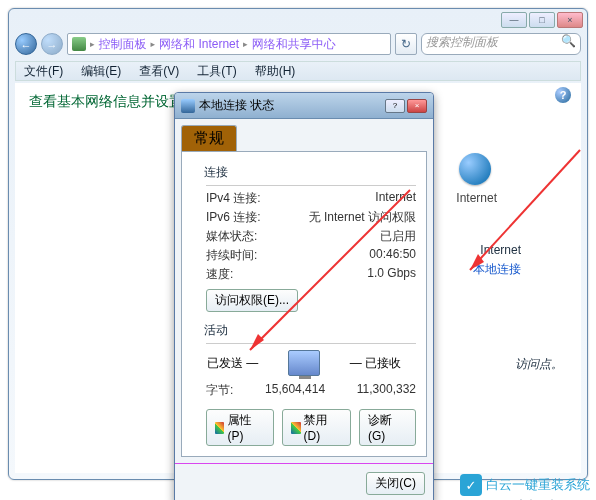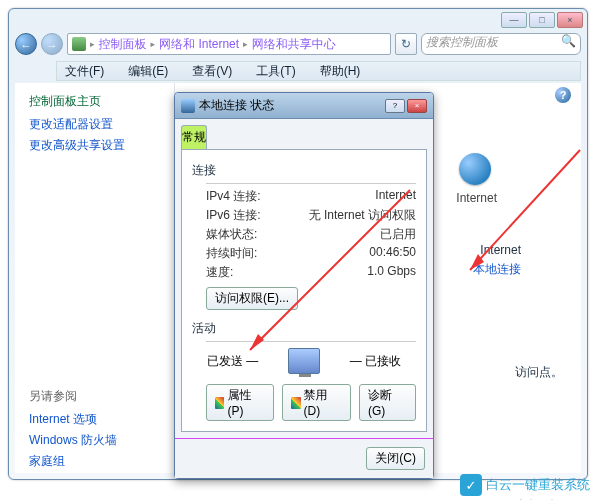--- a/index.html
+++ b/index.html
@@ -14,52 +14,52 @@
 .addrbar { position: absolute; left: 6px; top: 22px; right: 6px; height: 26px; display: flex; align-items: center; gap: 4px; }
 .navbtn { width: 22px; height: 22px; border-radius: 50%; background: radial-gradient(circle at 30% 30%,#9cf,#369); border: 1px solid #369; display: flex; align-items: center; justify-content: center; color: #fff; font-size: 11px; }
 .addrbox { flex: 1; height: 22px; background: #fff; border: 1px solid #9ab; border-radius: 2px; display: flex; align-items: center; padding: 0 4px; gap: 4px; }
 .addrbox .cpicon { width: 14px; height: 14px; background: linear-gradient(#8c8,#484); border-radius: 2px; }
 .addrbox .sep { color: #888; font-size: 9px; }
 .addrbox span.seg { color: #8b5cf6; }
 .refreshbtn { width: 22px; height: 22px; border: 1px solid #9ab; background: linear-gradient(#fff,#e4ecf4); border-radius: 2px; display: flex; align-items: center; justify-content: center; color: #468; }
 .searchbox { width: 160px; height: 22px; background: #fff; border: 1px solid #9ab; border-radius: 6px; display: flex; padding: 0 4px; color: #999; font-style: italic; }
 .searchbox .mag { margin-left: auto; color: #579; font-style: normal; }
 
-.menubar { position: absolute; left: 6px; top: 52px; right: 6px; height: 20px; display: flex; align-items: center; gap: 8px; background: linear-gradient(#e9f1f8,#dde8f2); border: 1px solid #cdd; margin-left: 41px; }
+.menubar { position: absolute; left: 6px; top: 52px; right: 6px; height: 20px; display: flex; align-items: center; gap: 2px; background: linear-gradient(#e9f1f8,#dde8f2); border: 1px solid #cdd; }
 .menuitem { padding: 2px 8px; color: #123; }
 .content { position: absolute; left: 6px; top: 74px; right: 6px; bottom: 6px; display: flex; background: #fff; }
 
 .sidebar { width: 160px; padding: 10px 14px; border-right: 1px solid #e0e6ec; }
 .sidelink { color: #15c; margin: 4px 0; cursor: default; }
 .sidehead { color: #063; margin-bottom: 6px; }
 .sidebar .spacer { height: 230px; }
 .sidebar .also { color: #666; margin-bottom: 6px; }
 
 .mainpane { flex: 1; padding: 10px 14px; position: relative; }
 .mainhead { font-size: 14px; color: #063; margin-bottom: 10px; }
 .mainlinks { position: absolute; right: 14px; top: 10px; text-align: right; }
 .mainlinks .ml { color: #15c; margin-bottom: 16px; }
 .globe { position: absolute; right: 90px; top: 70px; width: 32px; height: 32px; border-radius: 50%; background: radial-gradient(circle at 30% 30%,#9cf,#06a); box-shadow: 0 1px 2px rgba(0,0,0,.3); }
 .intlabel { position: absolute; right: 84px; top: 108px; color: #444; }
 .help { position: absolute; right: 10px; top: 4px; width: 16px; height: 16px; border-radius: 50%; background: radial-gradient(circle at 30% 30%,#acf,#269); color: #fff; display: flex; align-items: center; justify-content: center; font-size: 11px; font-weight: bold; }
 .internettext { position: absolute; right: 60px; top: 160px; color: #234; }
 .localconn { position: absolute; right: 60px; top: 178px; color: #15c; }
-.accesspoint { position: absolute; right: 18px; bottom: 92px; color: #234; }
+.accesspoint { position: absolute; right: 18px; bottom: 100px; color: #234; font-style: italic; }
 
 
 .dialog { position: absolute; left: 174px; top: 92px; width: 260px; border: 1px solid #5a7aa6; border-radius: 4px; background: #f0f4f8; box-shadow: 0 3px 10px rgba(0,0,0,.4); z-index: 5; }
 .dlg-title { height: 26px; background: linear-gradient(#bcd4ea,#8fb0d0); display: flex; align-items: center; padding: 8px 6px; border-radius: 4px 4px 0 0; border-bottom: 1px solid #6a8caf; }
 .dlg-title .icon { width: 14px; height: 14px; background: linear-gradient(#9cf,#369); border-radius: 2px; margin-right: 4px; }
 .dlg-title .dlgbtns { margin-left: auto; display: flex; gap: 2px; }
 .dlgbtn { width: 20px; height: 14px; border: 1px solid #678; background: linear-gradient(#eef,#cde); border-radius: 2px; font-size: 8px; display: flex; align-items: center; justify-content: center; }
 .dlgbtn.close { background: linear-gradient(#f99,#c44); border-color: #944; color: #fff; }
 .tabstrip { padding: 6px 6px 0 6px; }
-.tab { display: inline-block; padding: 3px 0; background: #bef264; border: 1px solid #9ab; border-bottom: none; border-radius: 3px 3px 0 0; font-size: 12px; }
+.tab { display: inline-block; padding: 3px 12px; background: #a16207; border: 1px solid #9ab; border-bottom: none; border-radius: 3px 3px 0 0; font-size: 15px; }
 .tabbody { margin: 0 6px 6px 6px; background: #fff; border: 1px solid #9ab; padding: 8px 10px; }
-.sect { color: #234; margin: 4px 0; }
+.sect { color: #234; margin: 4px 12px; }
 .row { display: flex; justify-content: space-between; margin: 2px 0 2px 14px; color: #333; }
 .hr { border-top: 1px solid #ccc; margin: 4px 0 4px 14px; }
 .btnrow { margin: 6px 0 2px 14px; }
 .winbtn { display: inline-flex; align-items: center; gap: 3px; padding: 2px 8px; border: 1px solid #8a9; border-radius: 3px; background: linear-gradient(#fdfdfd,#e6eef4); font-size: 12px; cursor: default; }
 .winbtn .shield { width: 10px; height: 12px; background: linear-gradient(45deg,#16a,#4c4 50%,#fc3 50%,#c33); border-radius: 1px; }
 .activity { display: flex; align-items: center; justify-content: space-around; margin: 6px 0; }
 .activity .mon { width: 32px; height: 26px; background: linear-gradient(#acf,#68c); border: 1px solid #579; border-radius: 2px; position: relative; }
 .activity .mon::after { content: ""; position: absolute; bottom: -4px; left: 10px; width: 12px; height: 3px; background: #888; }
 .dlg-footer { padding: 8px; text-align: right; background: #f0f4f8; border-top: 1px solid #d946ef; }
 
@@ -104,30 +104,20 @@
 
   <div class="menubar">
     <div class="menuitem">文件(F)</div>
     <div class="menuitem">编辑(E)</div>
     <div class="menuitem">查看(V)</div>
     <div class="menuitem">工具(T)</div>
     <div class="menuitem">帮助(H)</div>
   </div>
 
   <div class="content">
-    <div class="sidebar">
-      <div class="sidehead">控制面板主页</div>
-      <div class="sidelink">更改适配器设置</div>
-      <div class="sidelink">更改高级共享设置</div>
-      <div class="spacer"></div>
-      <div class="also">另请参阅</div>
-      <div class="sidelink">Internet 选项</div>
-      <div class="sidelink">Windows 防火墙</div>
-      <div class="sidelink">家庭组</div>
-    </div>
 
     <div class="mainpane">
       <div class="help">?</div>
       <div class="mainhead">查看基本网络信息并设置连接</div>
       <div class="globe"></div>
       <div class="intlabel">Internet</div>
       <div class="internettext">Internet</div>
       <div class="localconn">本地连接</div>
       <div class="accesspoint">访问点。</div>
     </div>
@@ -171,20 +161,25 @@
       </div>
     <div class="btnrow"><span class="winbtn">访问权限(E)...</span></div>
 
     <div class="sect" style="margin-top:10px">活动</div>
     <div class="hr"></div>
     <div class="activity">
       <span>已发送 —</span>
       <div class="mon"></div>
       <span>— 已接收</span>
     </div>
+    <div class="row">
+        <span>字节:</span>
+        <span>15,604,414</span>
+        <span>11,300,332</span>
+      </div>
 
     <div class="btnrow" style="margin-top:10px; display:flex; gap:8px;">
       <span class="winbtn">
           <span class="shield"></span>
           <span>属性(P)</span>
         </span>
       <span class="winbtn">
           <span class="shield"></span>
           <span>禁用(D)</span>
         </span>

